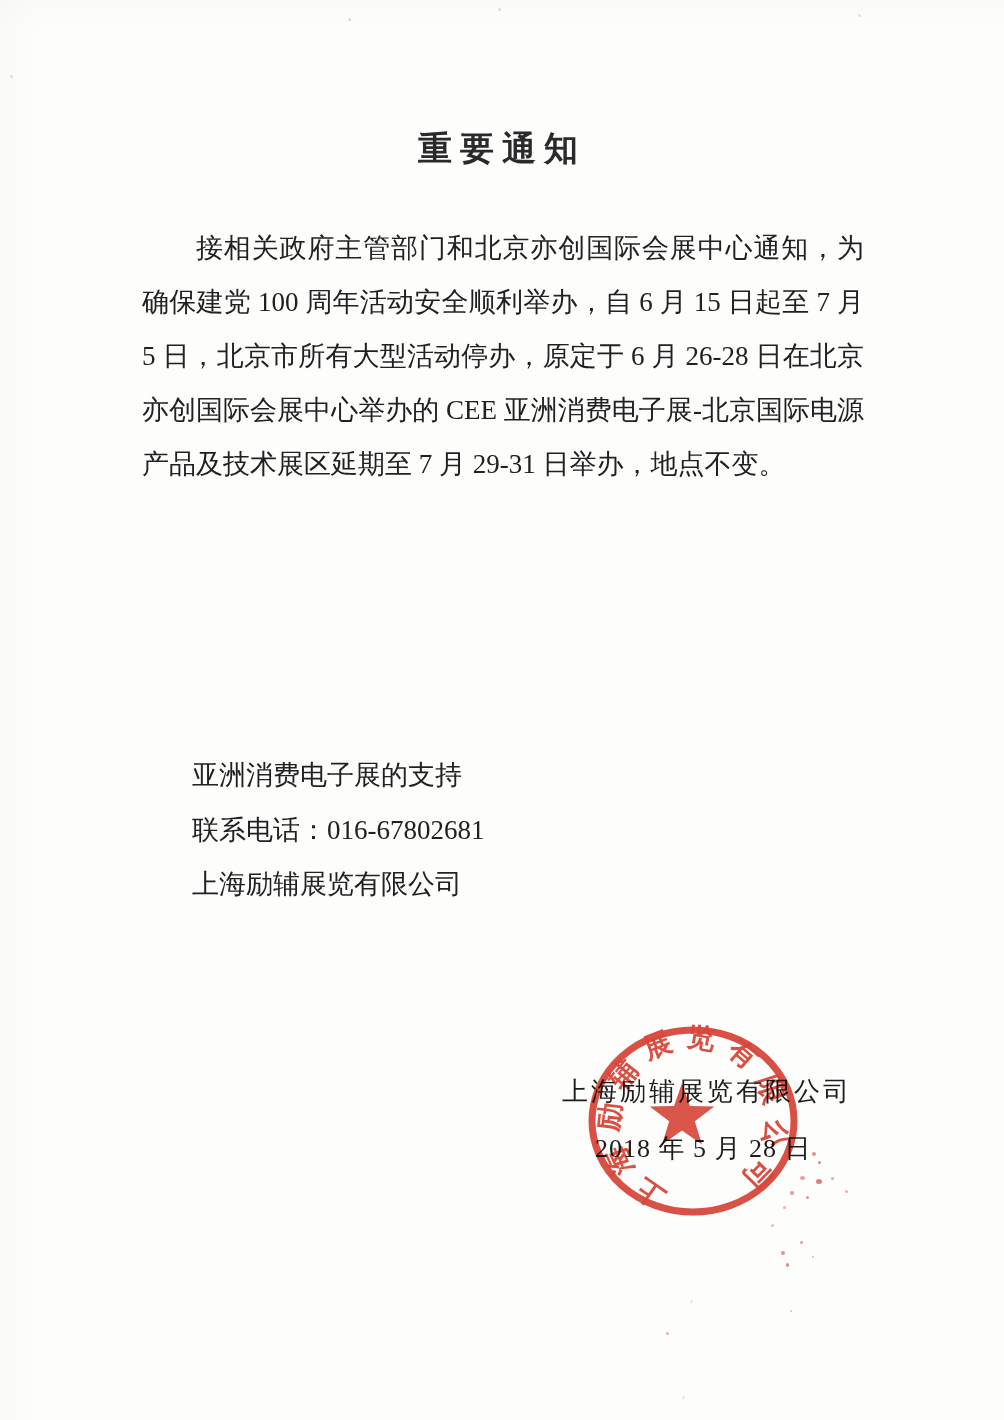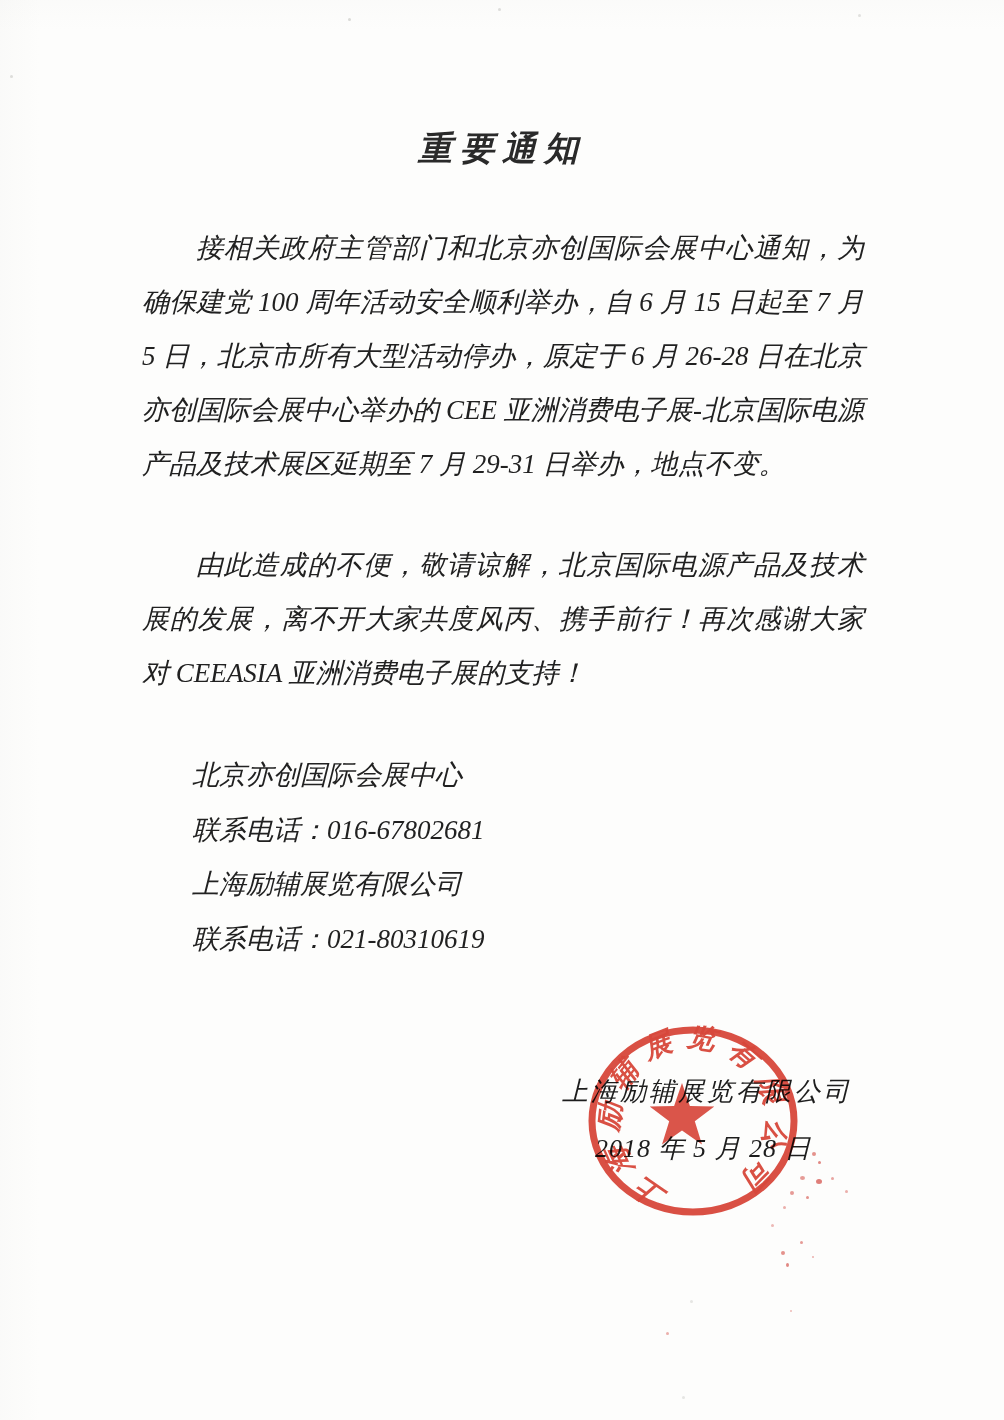--- a/index.html
+++ b/index.html
@@ -9,21 +9,20 @@
   }
   .page{
     position:relative;
     width:1004px;height:1420px;
     margin:0 auto;
     background:#fdfdfc;
     background-image:linear-gradient(90deg, rgba(200,200,195,.06), rgba(255,255,255,0) 40px),
                      linear-gradient(180deg, rgba(210,210,205,.05), rgba(255,255,255,0) 30px);
     overflow:hidden;
     color:#1f1f1f;
-    font-style:italic;
   }
   .title{
     position:absolute;top:126px;left:0;width:100%;
     text-align:center;
     font-size:34px;font-weight:600;
     letter-spacing:8px;
     color:#2a2a2a;
   }
   .body-text{
     position:absolute;left:142px;width:722px;
@@ -59,27 +58,25 @@
   .speck.gray{background:#b9b9b4;}
 </style>
 </head>
 <body>
 
 <div class="page">
 
   <div class="title">重要通知</div>
 
   <p class="body-text para-1">接相关政府主管部门和北京亦创国际会展中心通知，为确保建党 100 周年活动安全顺利举办，自 6 月 15 日起至 7 月 5 日，北京市所有大型活动停办，原定于 6 月 26-28 日在北京亦创国际会展中心举办的 CEE 亚洲消费电子展-北京国际电源产品及技术展区延期至 7 月 29-31 日举办，地点不变。</p>
-  <p class="body-text para-2">由此造成的不便，敬请谅解，北京国际电源产品及技术展的发展，离不开大家共度风丙、携手前行！再次感谢大家对 CEEASIA 亚洲消费电子展的支持！</p>
 
   <div class="contact-block">
-    <div>北京亦创国际会展中心</div>
+    <div>亚洲消费电子展的支持</div>
     <div>联系电话：016-67802681</div>
     <div>上海励辅展览有限公司</div>
-    <div>联系电话：021-80310619</div>
   </div>
 
   <div class="sig-line sig-company">上海励辅展览有限公司</div>
   <div class="sig-line sig-date">2018 年 5 月 28 日</div>
 
   <svg class="stamp" viewBox="0 0 220 200" xmlns="http://www.w3.org/2000/svg">
     <defs>
       <path id="sealTextCircle" d="M 110,174 A 74,74 0 1 1 110,26 A 74,74 0 1 1 109.95,174" fill="none"></path>
     </defs>
     <ellipse cx="110" cy="100" rx="101" ry="91" fill="none" stroke="#d6372a" stroke-width="7" opacity="0.95"></ellipse>

